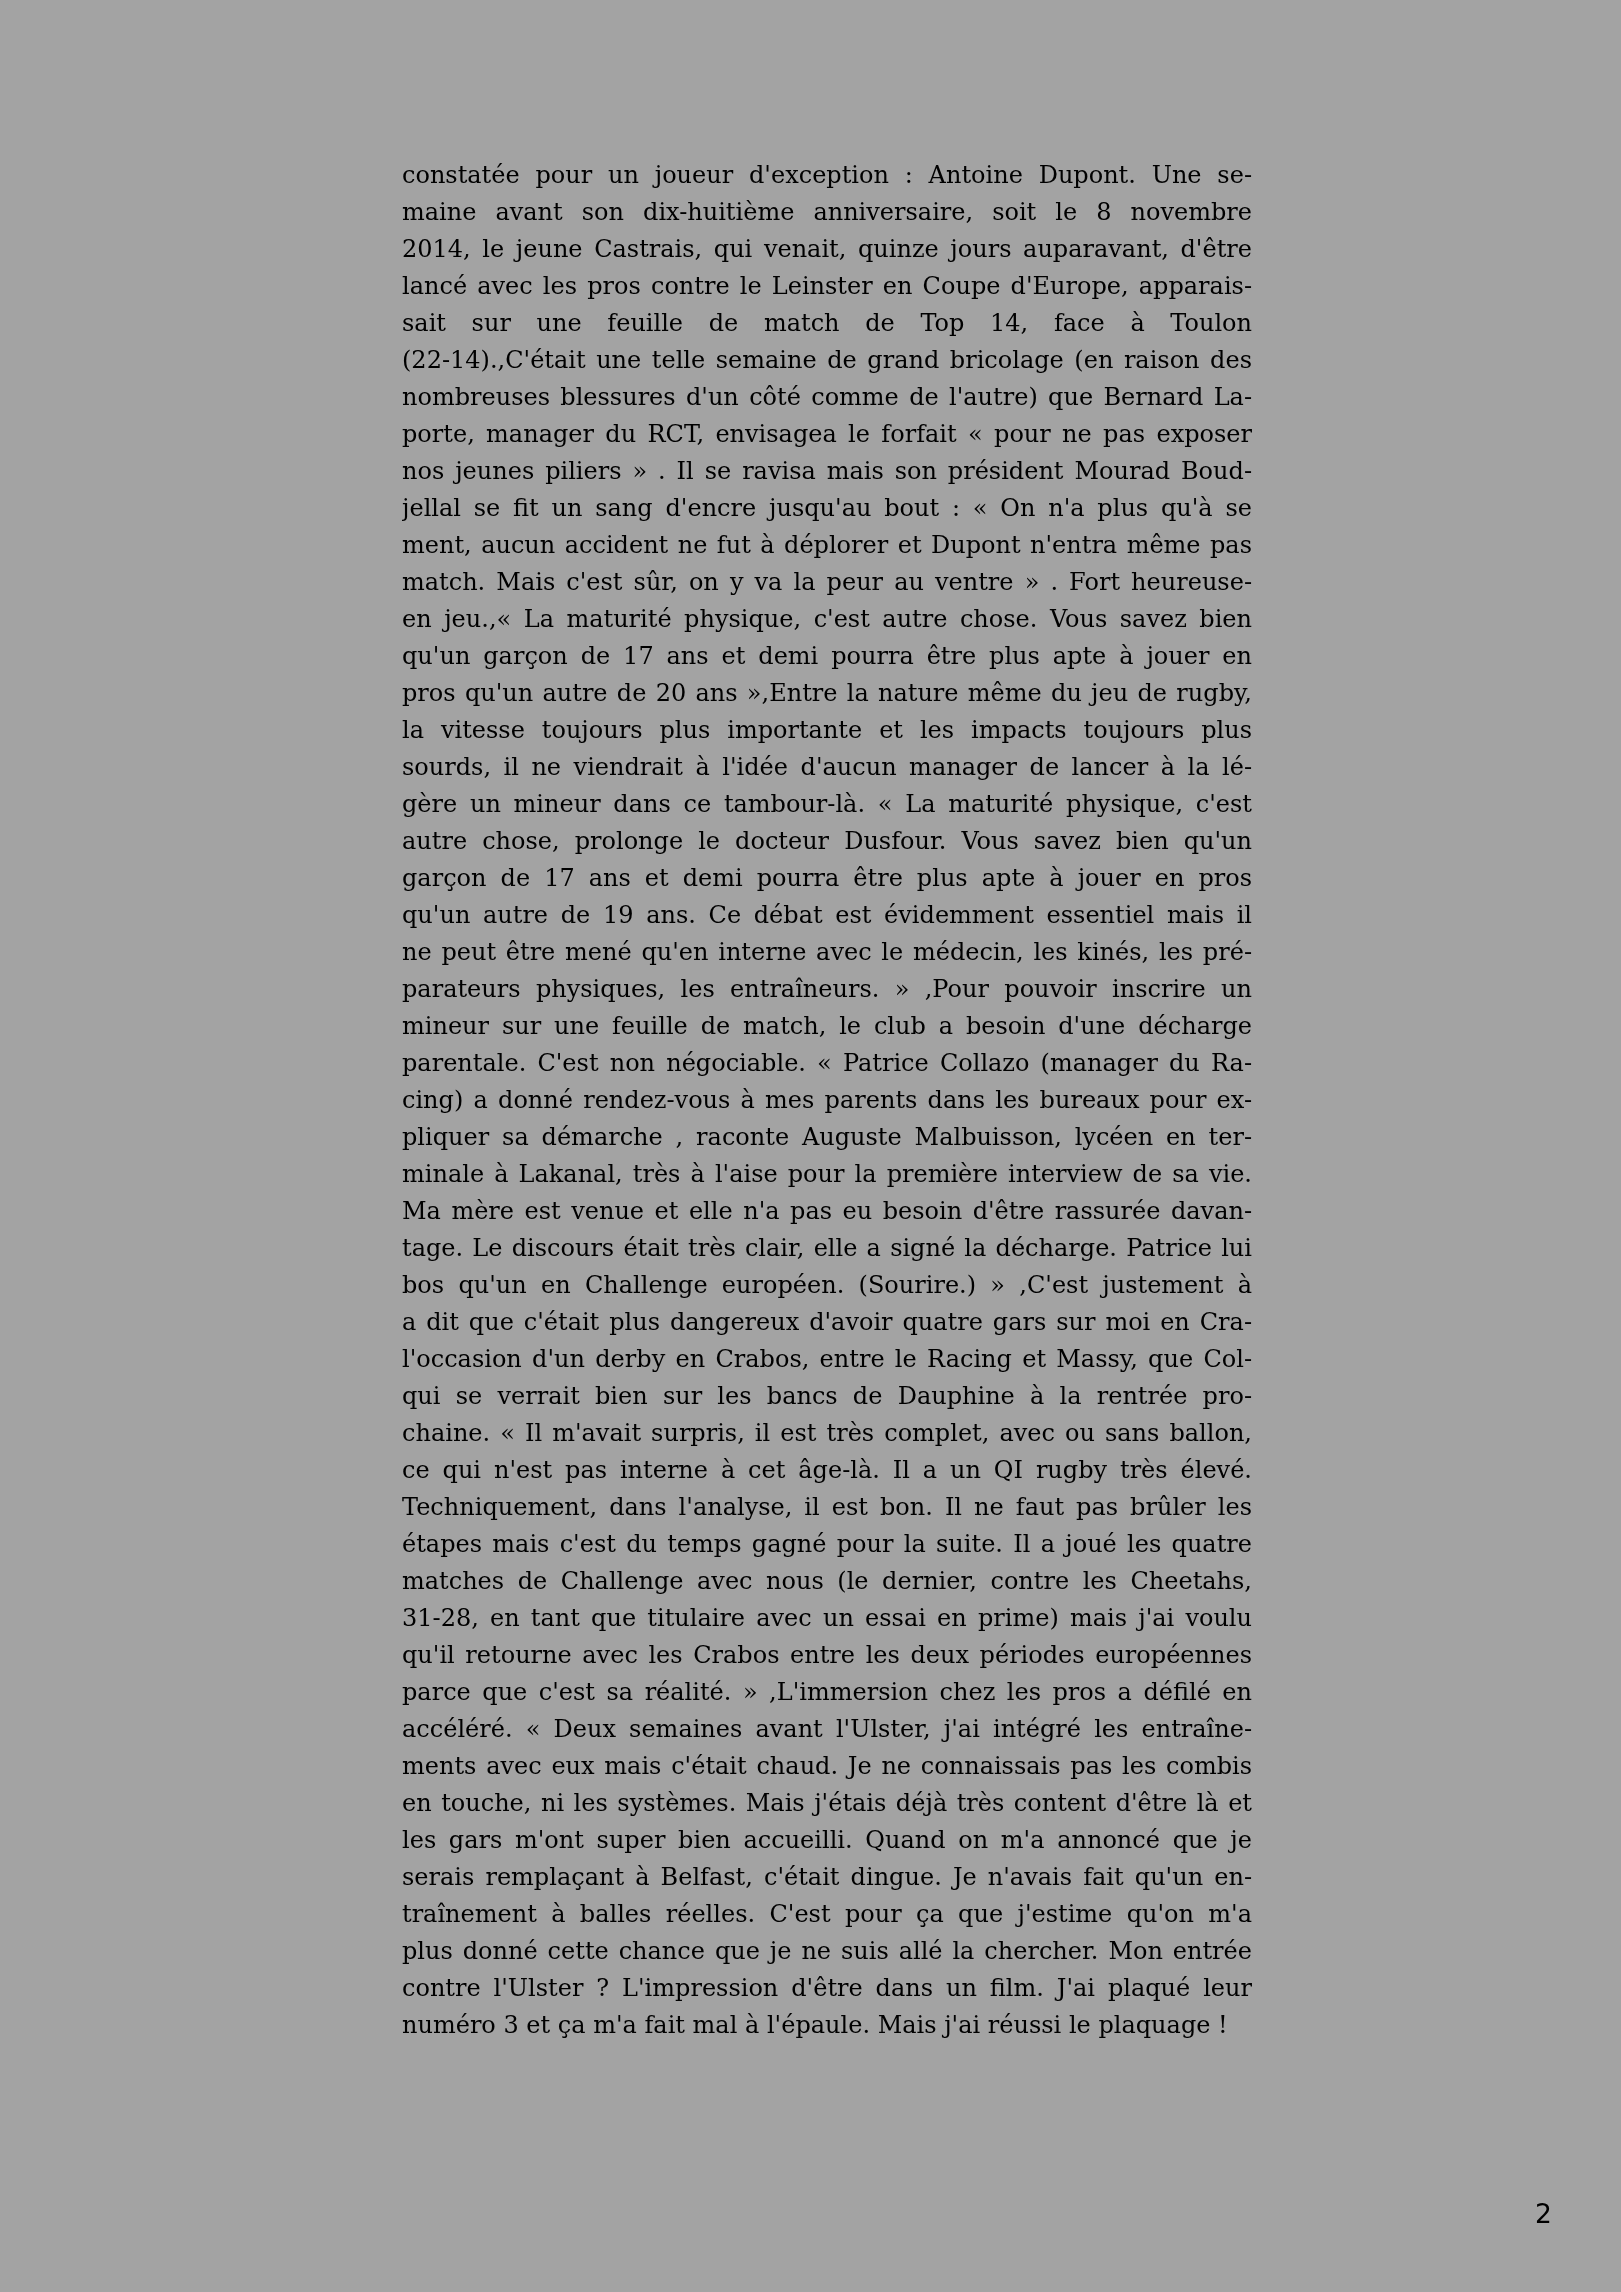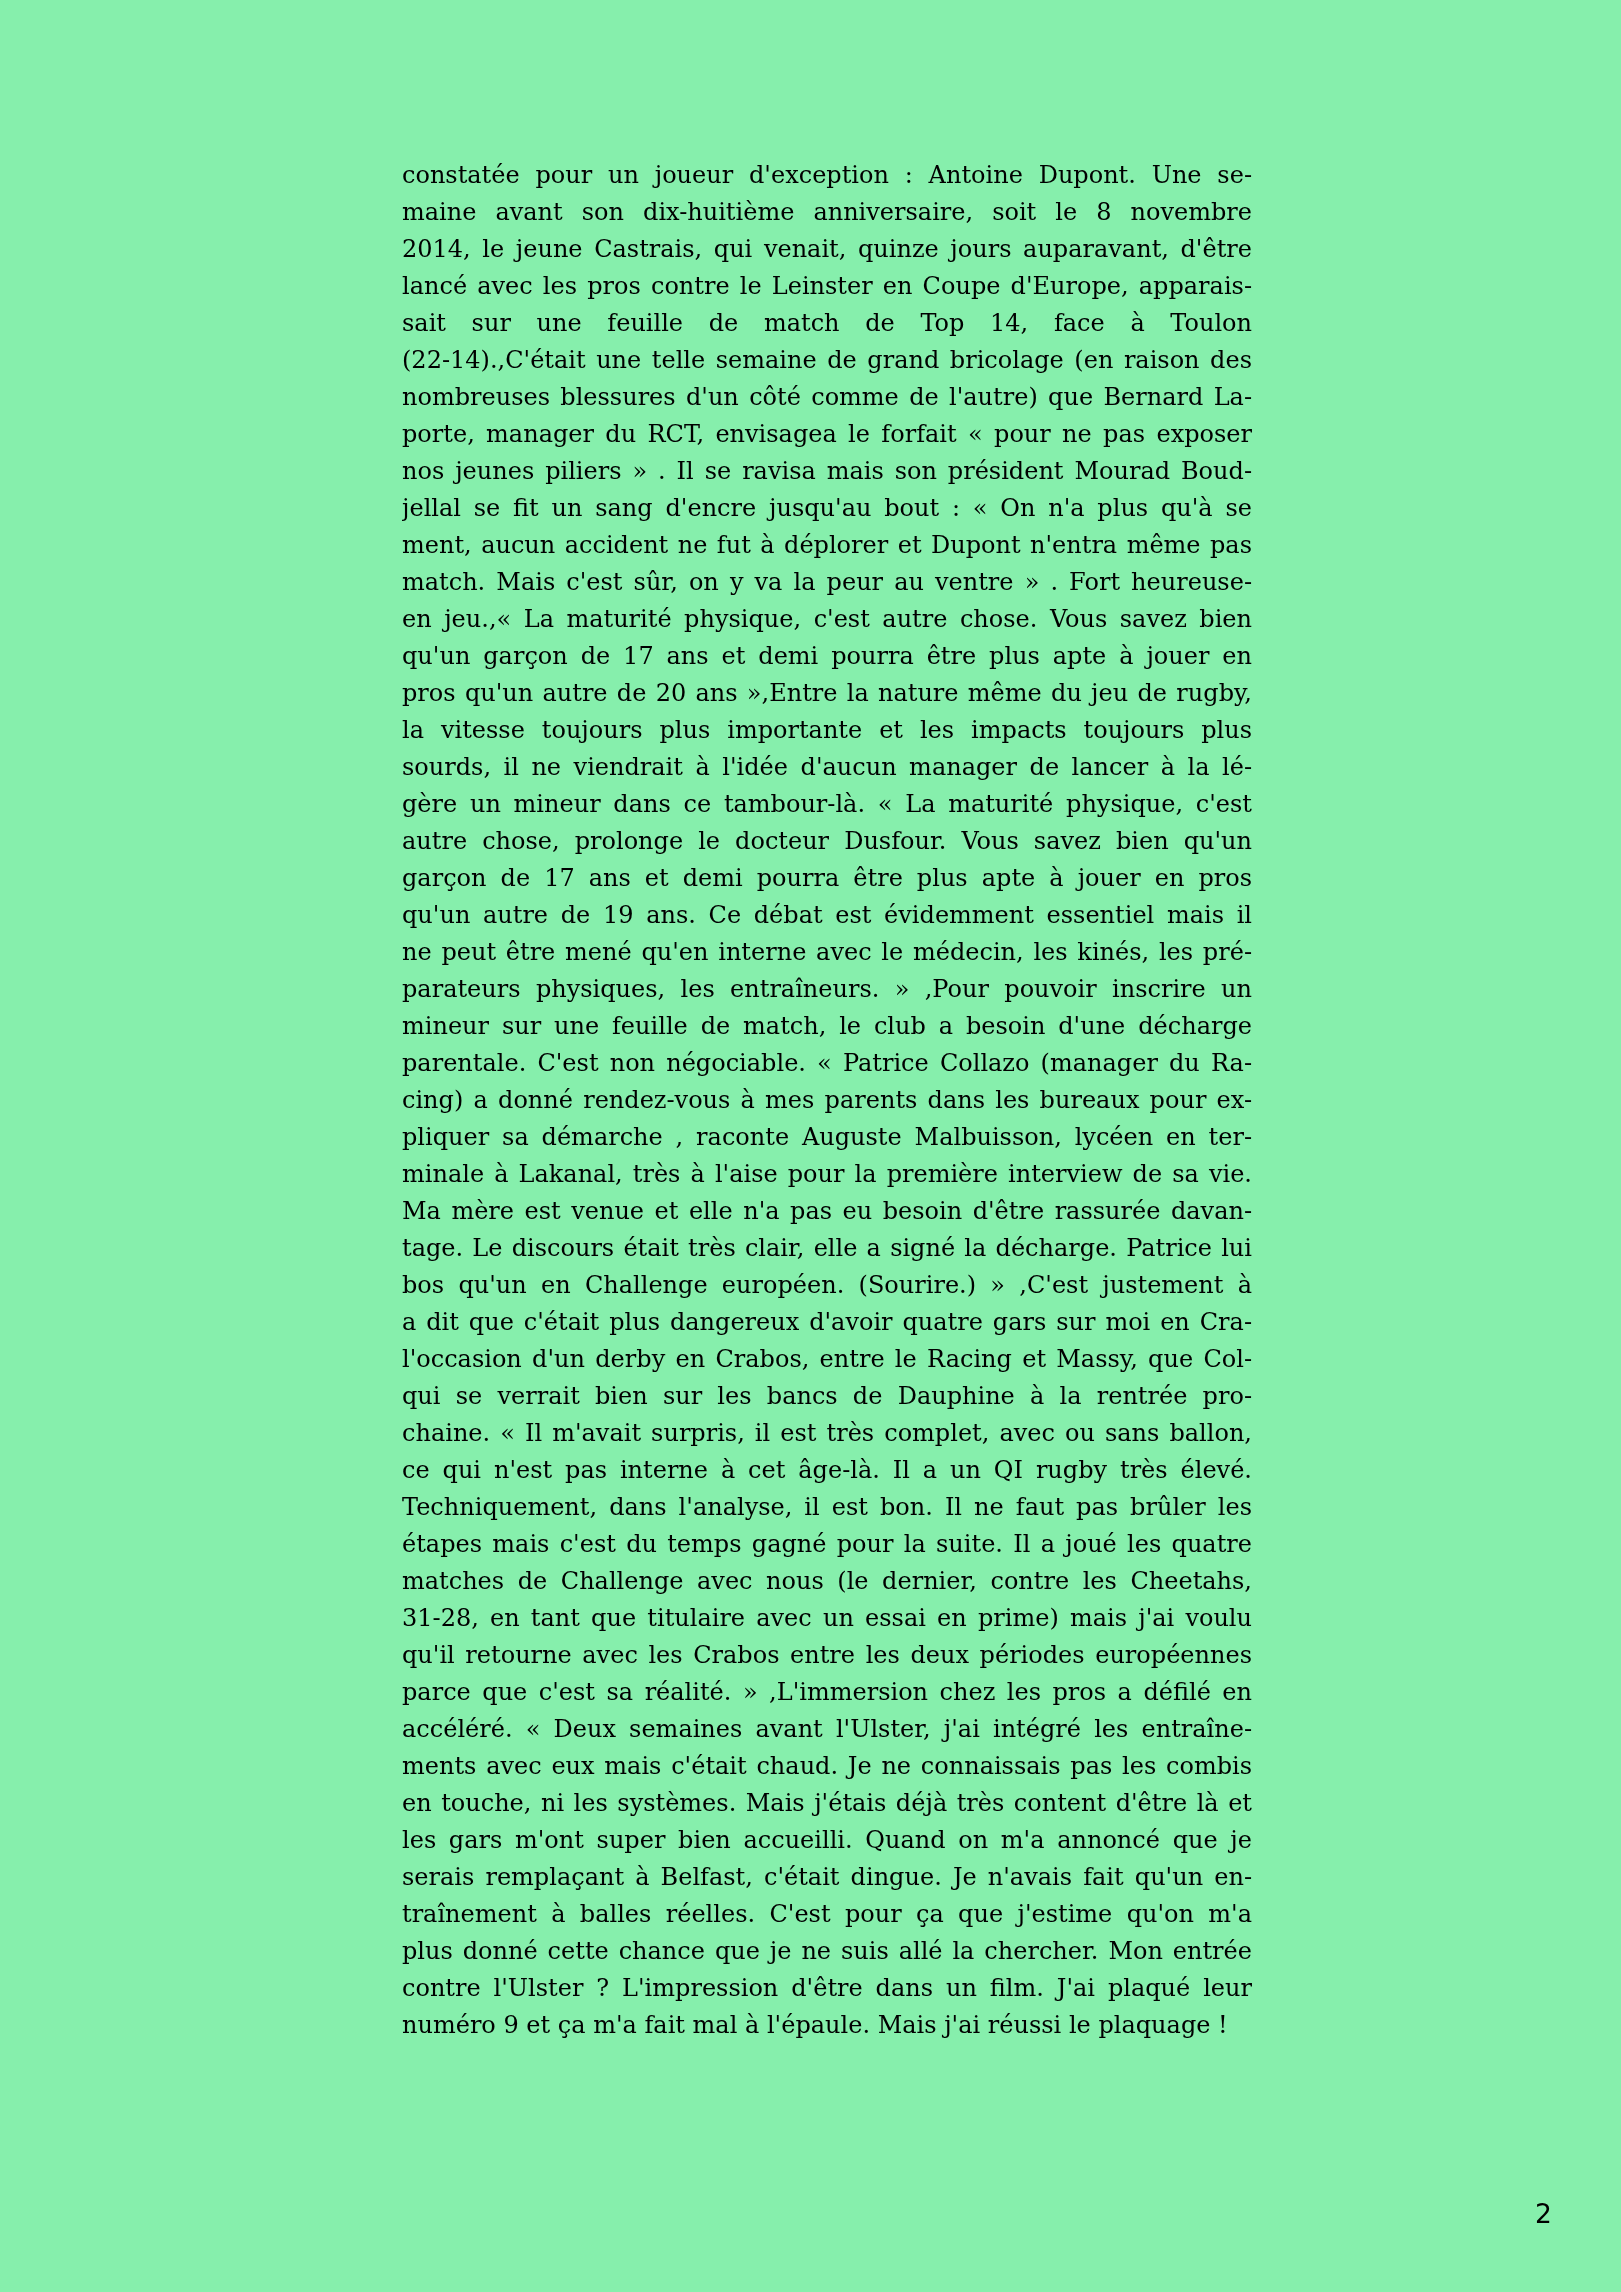--- a/index.html
+++ b/index.html
@@ -11,21 +11,21 @@
     width: 1621px;
     height: 2293px;
     position: relative;
     overflow: hidden;
     font-family: "DejaVu Serif", serif;
     color: #000000;
   }
   .page {
     position: absolute;
     inset: 0;
-    background: #86efac;
+    background: #a3a3a3;
   }
   .text-column {
     position: absolute;
     left: 402px;
     top: 157px;
     width: 850px;
     font-size: 24px;
     line-height: 37px;
     color: #000000;
   }
@@ -97,17 +97,17 @@
       <div class="line">qu'il retourne avec les Crabos entre les deux périodes européennes</div>
       <div class="line">parce que c'est sa réalité. » ,L'immersion chez les pros a défilé en</div>
       <div class="line">accéléré. « Deux semaines avant l'Ulster, j'ai intégré les entraîne-</div>
       <div class="line">ments avec eux mais c'était chaud. Je ne connaissais pas les combis</div>
       <div class="line">en touche, ni les systèmes. Mais j'étais déjà très content d'être là et</div>
       <div class="line">les gars m'ont super bien accueilli. Quand on m'a annoncé que je</div>
       <div class="line">serais remplaçant à Belfast, c'était dingue. Je n'avais fait qu'un en-</div>
       <div class="line">traînement à balles réelles. C'est pour ça que j'estime qu'on m'a</div>
       <div class="line">plus donné cette chance que je ne suis allé la chercher. Mon entrée</div>
       <div class="line">contre l'Ulster ? L'impression d'être dans un film. J'ai plaqué leur</div>
-      <div class="line last">numéro 9 et ça m'a fait mal à l'épaule. Mais j'ai réussi le plaquage !</div>
+      <div class="line last">numéro 3 et ça m'a fait mal à l'épaule. Mais j'ai réussi le plaquage !</div>
     </div>
   <div class="page-number">2</div>
 </div>
 
 
 </body></html>

